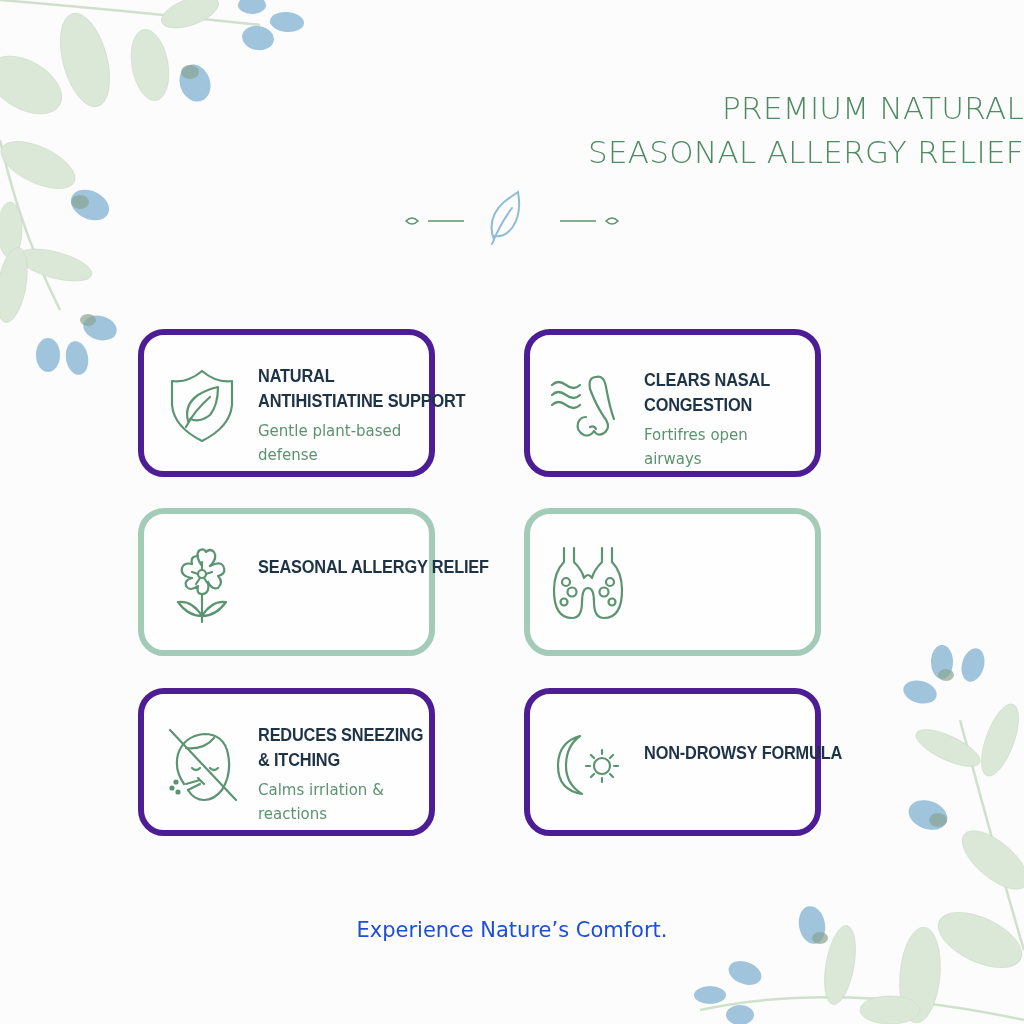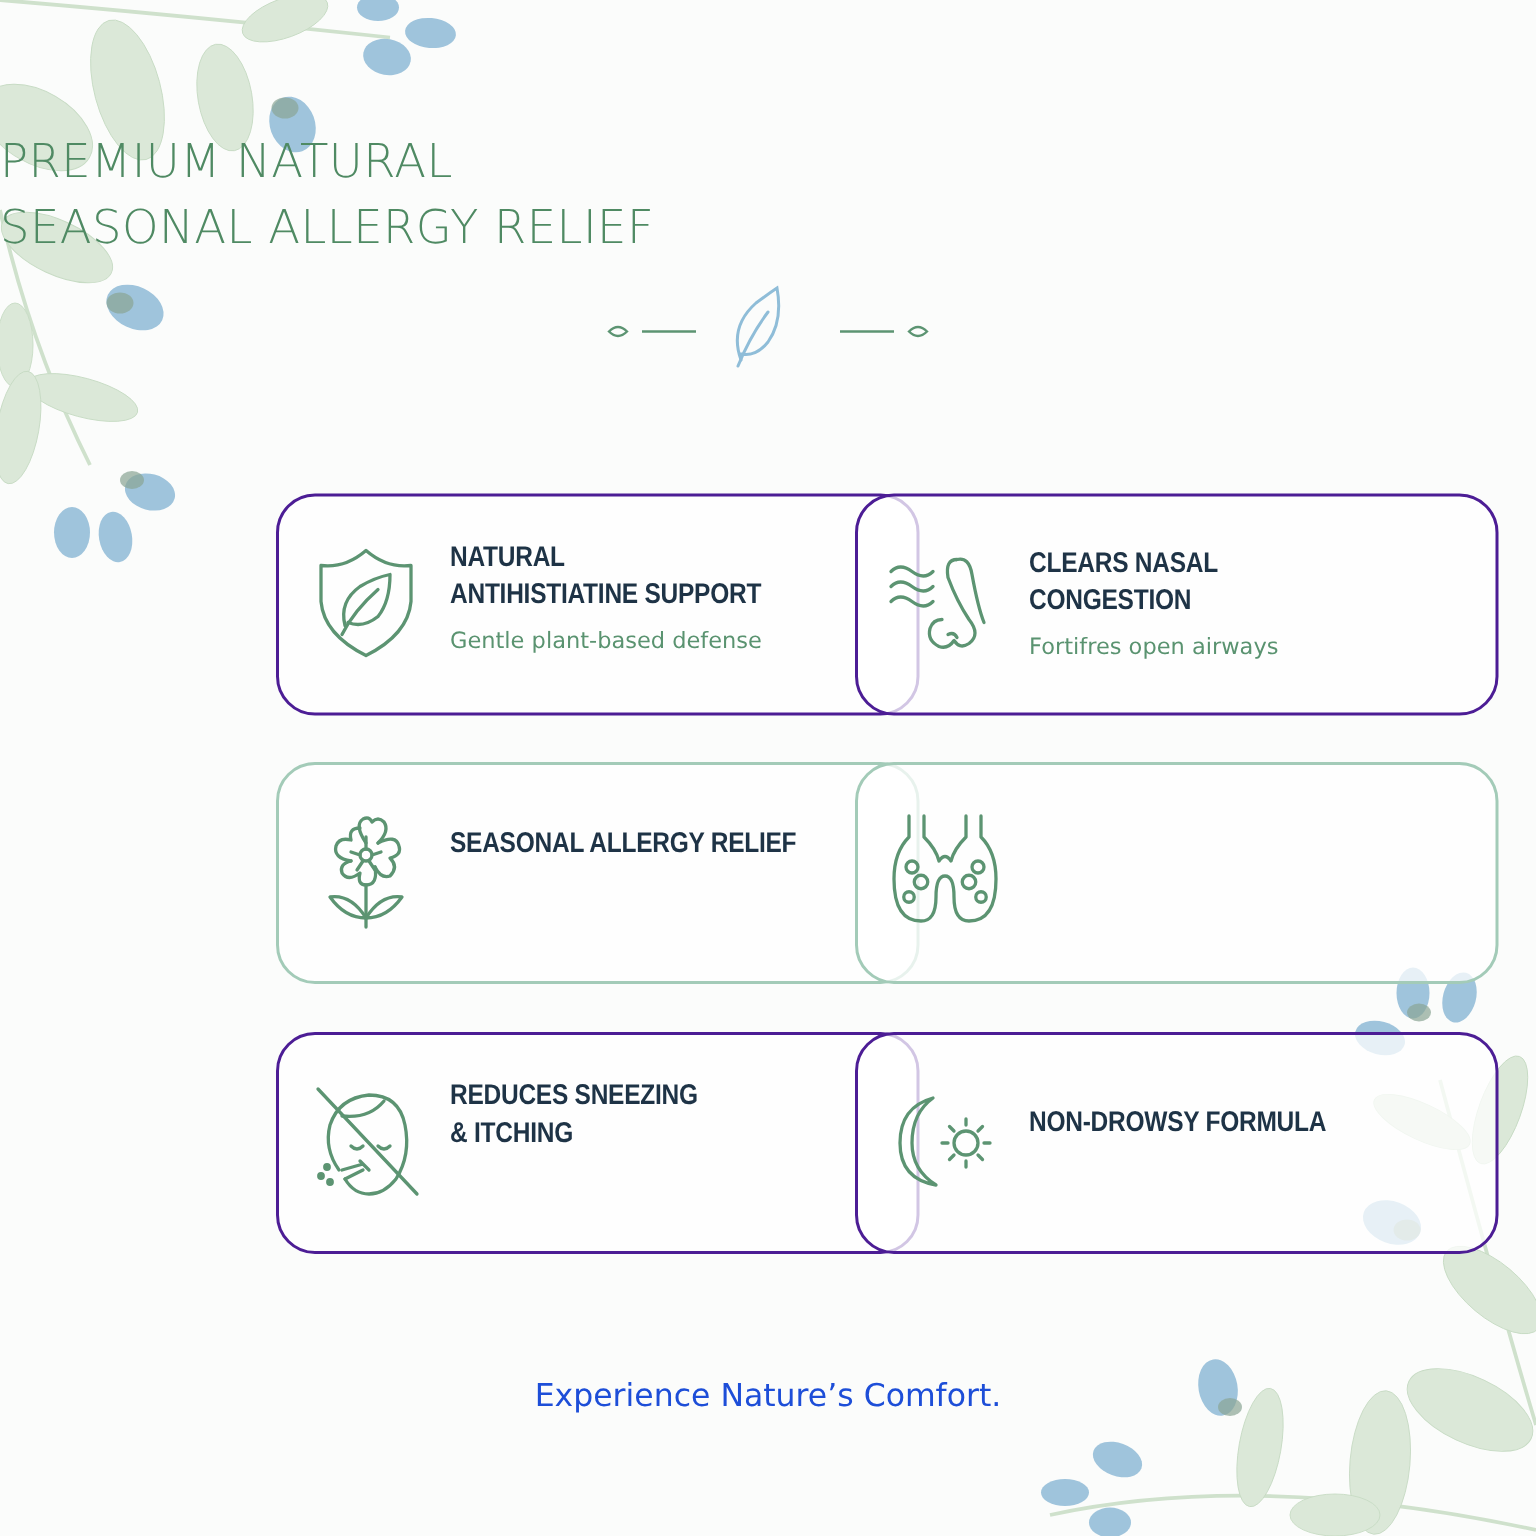--- a/index.html
+++ b/index.html
@@ -7,33 +7,32 @@
     width: 1024px; height: 1024px; overflow: hidden; position: relative;
     background: #fbfcfb;
     font-family: "Liberation Sans", sans-serif;
   }
   .foliage { position: absolute; pointer-events: none; }
   .foliage.tl { left: 0; top: 0; width: 320px; height: 390px; }
   .foliage.br { right: 0; bottom: 0; width: 344px; height: 404px; }
 
   .title {
     position: absolute; left: 0; top: 86px; width: 1024px;
-    text-align: left; color: #4f8a63;
+    text-align: right; color: #4f8a63;
     font-family: "DejaVu Sans", sans-serif; font-weight: 300;
     font-size: 31px; line-height: 44px; letter-spacing: 0.3px;
   }
   .title div { white-space: nowrap; }
   .divider { position: absolute; left: 400px; top: 188px; width: 224px; height: 60px; }
 
   .card {
     position: absolute; box-sizing: border-box;
-    width: 429px; height: 148px;
-    border: 2px solid #4c1d95; border-radius: 26px;
+    width: 297px; height: 148px;
+    border: 6px solid #4c1d95; border-radius: 26px;
     background: rgba(255,255,255,0.75);
-    margin-left: 46px;
   }
   .card.green { border-color: #a3cbb8; }
   .card .icon { position: absolute; left: 20px; top: 30px; width: 76px; height: 80px; }
   .card .icon svg { width: 100%; height: 100%; }
   .card .text { position: absolute; left: 114px; right: 12px; }
   .card .head {
     color: #1e3346; font-family: "Liberation Sans", sans-serif; font-weight: 700;
     font-size: 19px; line-height: 25px; letter-spacing: -0.2px;
     transform: scaleX(0.86); transform-origin: left center; white-space: nowrap;
   }
@@ -211,20 +210,21 @@
       <circle cx="8" cy="64" r="1.5" fill="#5c9472"></circle>
       <circle cx="14" cy="68" r="1.5" fill="#5c9472"></circle>
       <line x1="6" y1="6" x2="72" y2="76"></line>
     </svg>
   </div>
   <div class="text" style="top:28px;">
     <div class="head">
       <div>REDUCES SNEEZING</div>
       <div>&amp; ITCHING</div>
     </div>
+    <div class="sub">Calms irrlation &amp; reactions</div>
   </div>
 </div>
 
 <div class="card" style="left:524px; top:688px;padding-left:32px;">
   <div class="icon">
     <svg viewBox="0 0 76 80" fill="none" stroke="#5c9472" stroke-width="2.2" stroke-linecap="round" stroke-linejoin="round">
       <path d="M30,12 Q8,18 8,42 Q8,66 32,70 Q16,60 16,42 Q16,22 30,12 Z"></path>
       <circle cx="52" cy="42" r="8"></circle>
       <path d="M52,26 L52,30 M52,54 L52,58 M36,42 L40,42 M64,42 L68,42 M41,31 L44,34 M60,50 L63,53 M63,31 L60,34 M44,50 L41,53"></path>
     </svg>

